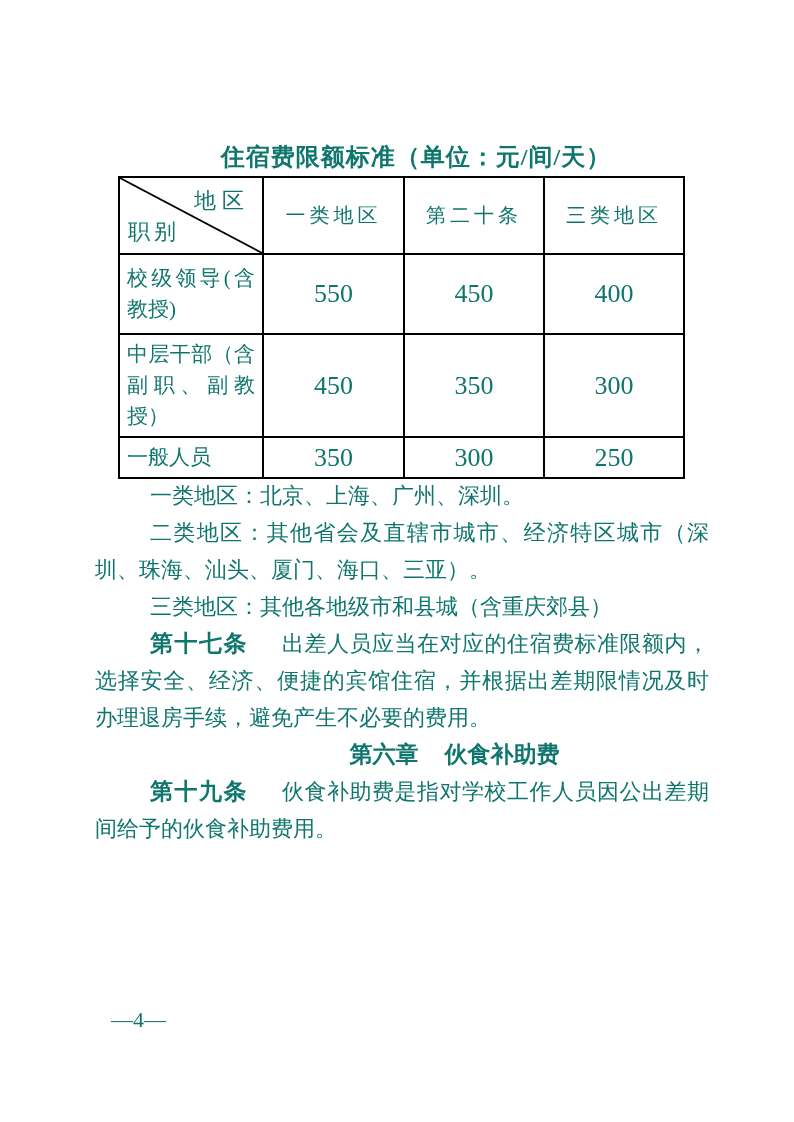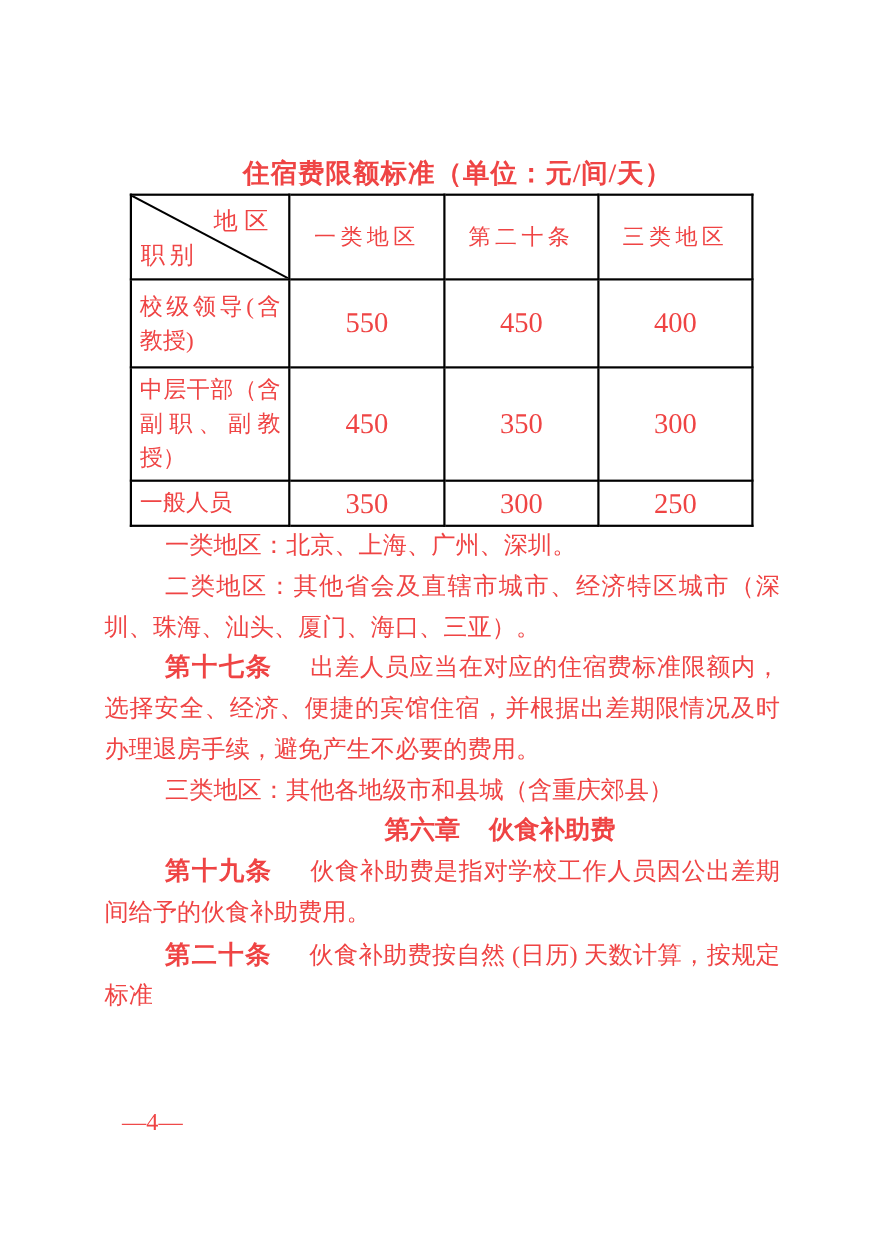--- a/index.html
+++ b/index.html
@@ -5,21 +5,21 @@
   html, body {
     margin: 0;
     padding: 0;
     background: #ffffff;
   }
   .page {
     position: relative;
     width: 794px;
     height: 1122px;
     background: #ffffff;
-    color: #ef4444;
+    color: #0f766e;
     font-family: "Liberation Serif", "DejaVu Serif", serif;
     overflow: hidden;
   }
 
   
   .doc-title {
     position: absolute;
     top: 141px;
     left: 0;
     width: 100%;
@@ -167,27 +167,26 @@
       <td class="num">350</td>
       <td class="num">300</td>
       <td class="num">250</td>
     </tr>
   </tbody>
     </table>
 
   <div class="body-flow">
     <p>一类地区：北京、上海、广州、深圳。</p>
     <p>二类地区：其他省会及直辖市城市、经济特区城市（深圳、珠海、汕头、厦门、海口、三亚）。</p>
+    <p>三类地区：其他各地级市和县城（含重庆郊县）</p>
+
     <p><b class="term">第十七条</b><span>出差人员应当在对应的住宿费标准限额内，选择安全、经济、便捷的宾馆住宿，并根据出差期限情况及时办理退房手续，避免产生不必要的费用。</span></p>
-
-    <p>三类地区：其他各地级市和县城（含重庆郊县）</p>
 
 
     <p class="chapter"><span class="ch-num">第六章</span><span>伙食补助费</span></p>
 
     <p><b class="term">第十九条</b><span>伙食补助费是指对学校工作人员因公出差期间给予的伙食补助费用。</span></p>
 
-    <p class="art-20"><b class="term">第二十条</b><span>伙食补助费按自然 (日历) 天数计算，按规定标准</span></p>
   </div>
 
   <div class="page-number">—4—</div>
 
 </div>
 
 </body></html>

